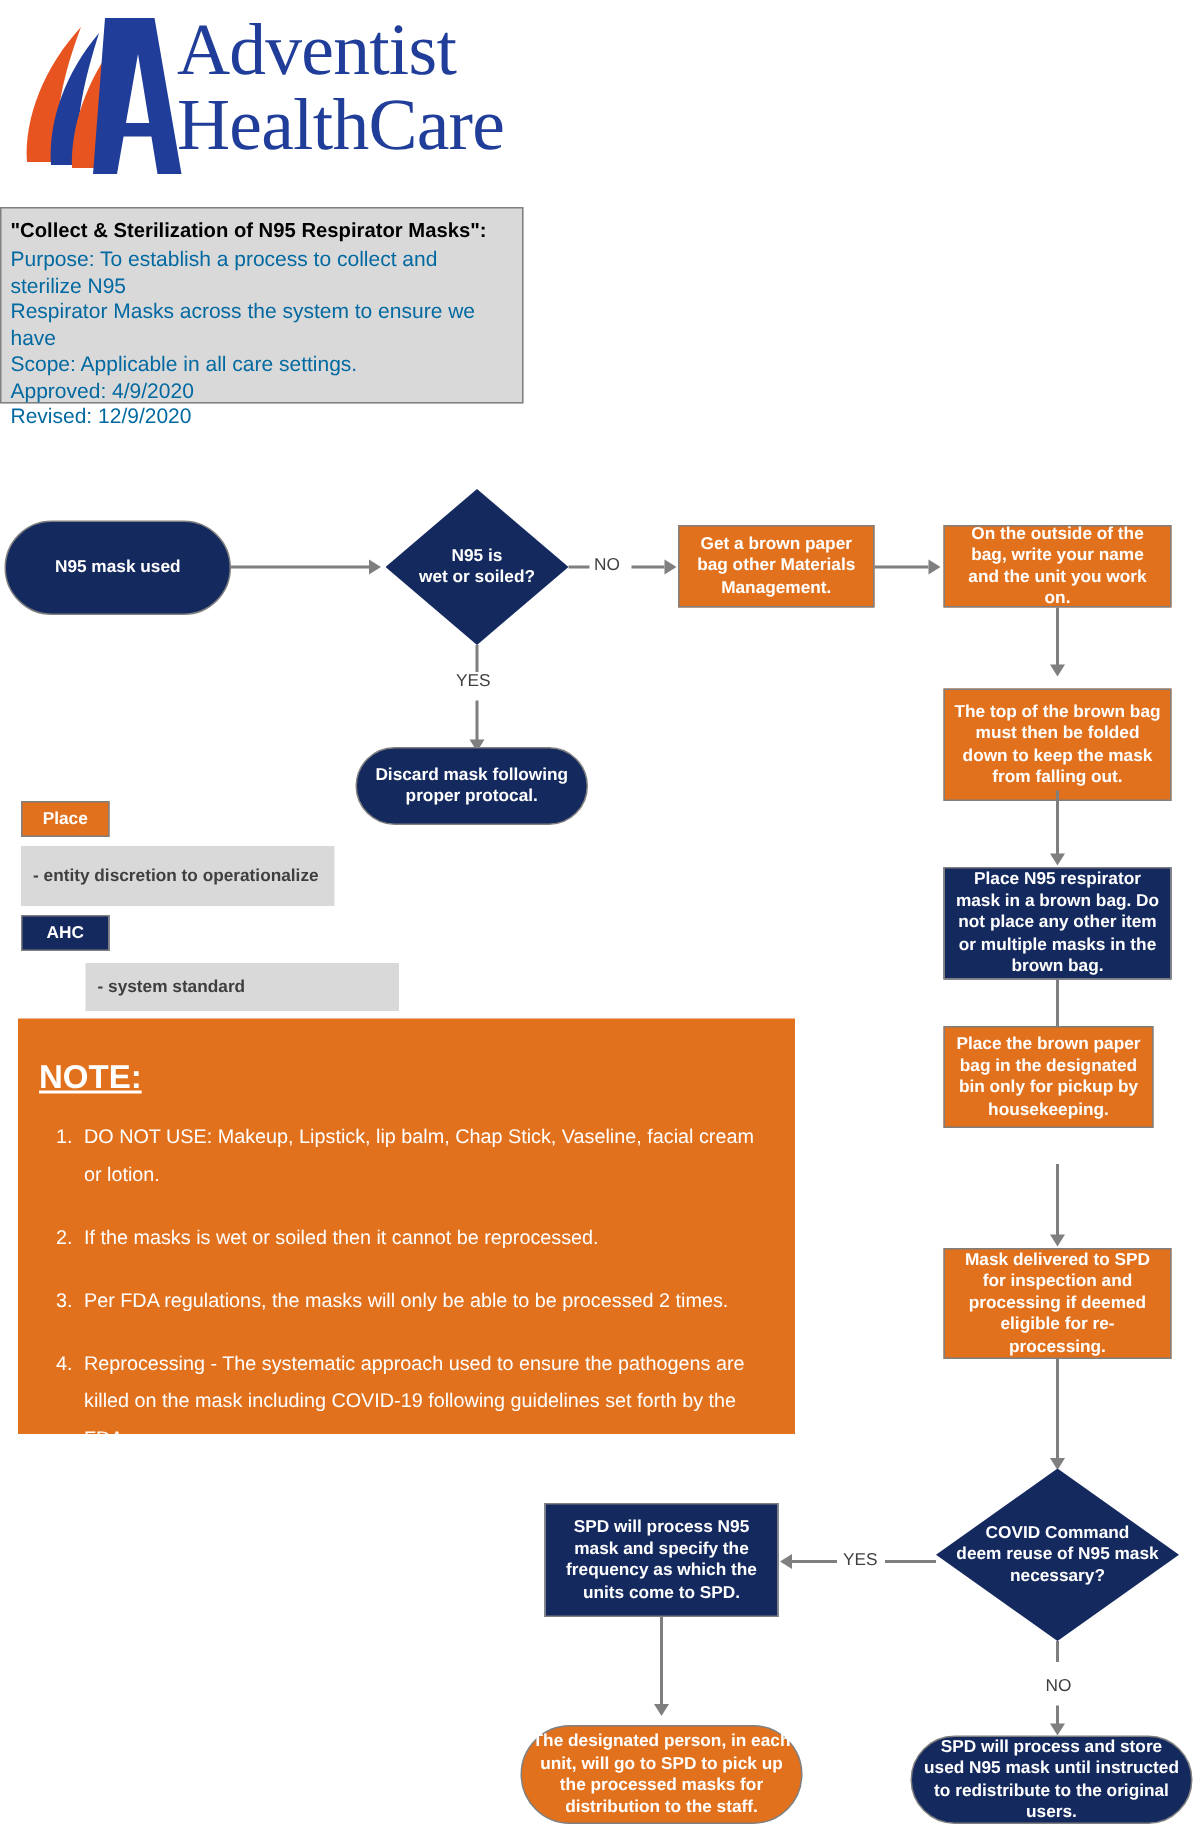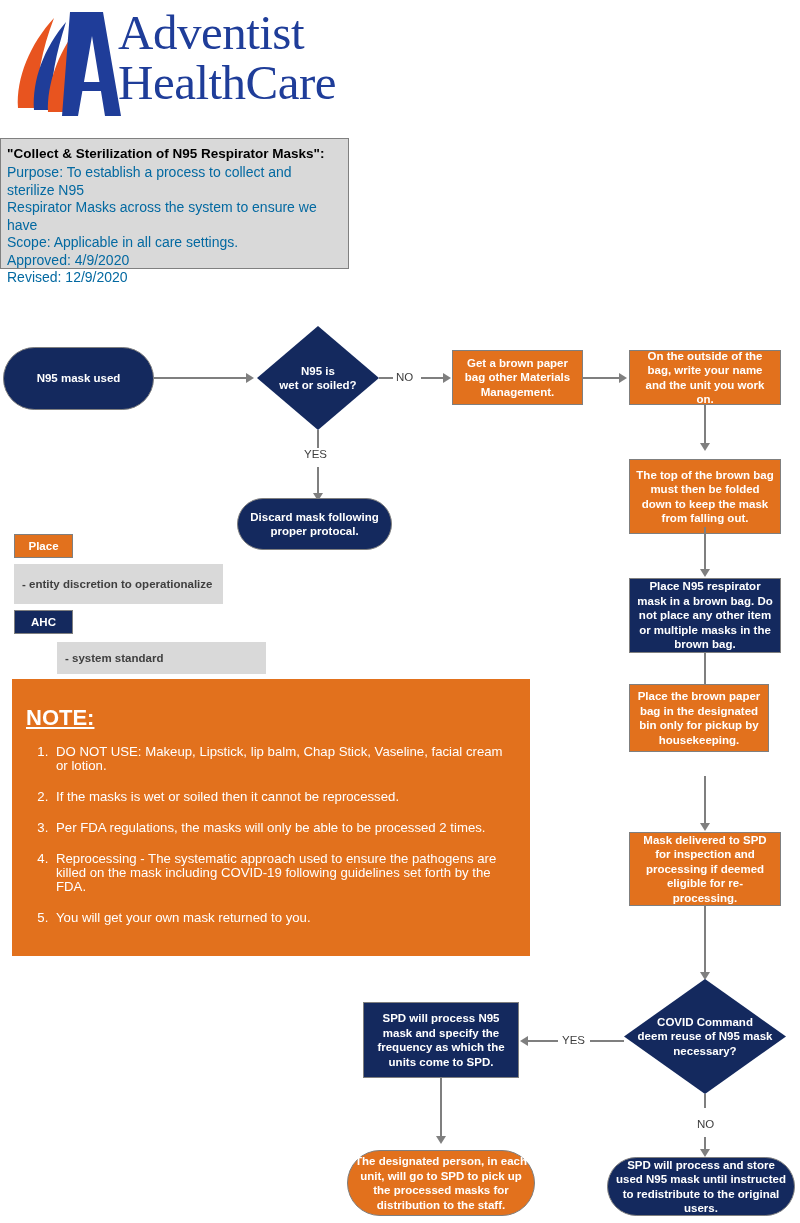--- a/index.html
+++ b/index.html
@@ -192,21 +192,21 @@
     margin-bottom: 14px;
   }
   #note-list {
     margin: 0;
     padding: 0 6px 0 26px;
     list-style: decimal;
   }
   #note-list li {
     color: #FFFFFF;
     font-size: 13.2px;
-    line-height: 14px;
+    line-height: 25px;
     margin-bottom: 17px;
     padding-left: 4px;
   }
 </style>
 </head>
 <body>
 
 <div id="page">
 
   <div id="logo-area">

